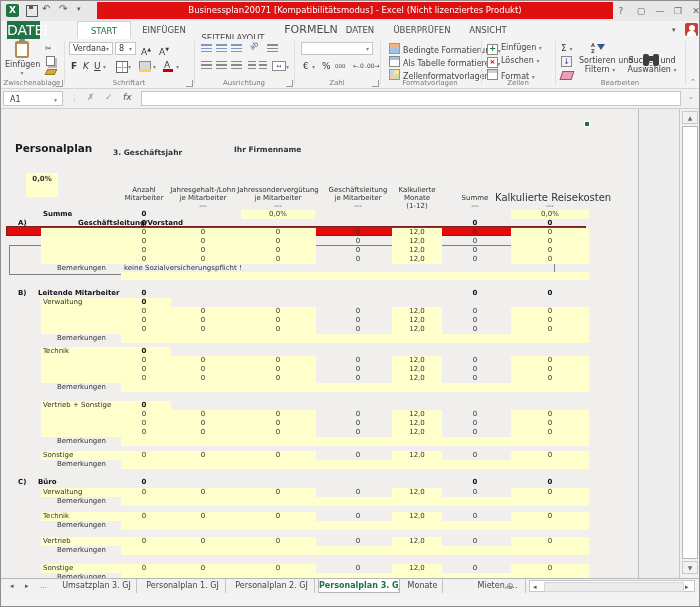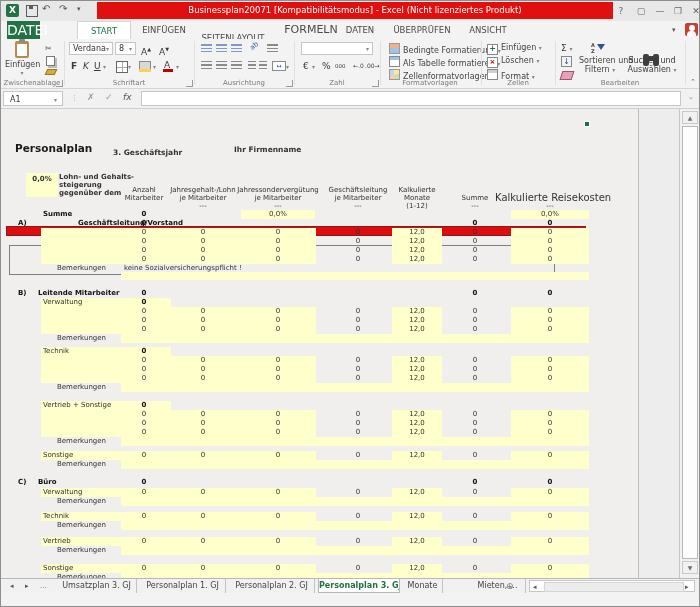--- a/index.html
+++ b/index.html
@@ -270,25 +270,20 @@
 
     <div class="abs banner">HILFE</div>
     <div class="abs handle" style="left:583px;top:12px;"></div>
 
     <div class="abs titlebox"></div>
     <span class="abs b" style="left:14px;top:33px;font-size:10.5px;color:#1a1a1a;">Personalplan</span>
     <span class="abs b s7" style="left:112px;top:39px;font-size:7.5px;">3. Geschäftsjahr</span>
     <span class="abs b s7" style="left:233px;top:36px;font-size:7.5px;">Ihr Firmenname</span>
 
     <div class="abs cellY ctr b s7" style="left:25px;top:64px;width:32px;height:24px;padding-top:2px;box-sizing:border-box;">0,0%</div>
-    <div class="abs b s7" style="left:58px;top:64px;line-height:8px;">
-      <div>Lohn- und Gehalts-</div>
-      <div>steigerung</div>
-      <div>gegenüber dem</div>
-    </div>
 
     <div class="abs" id="grid" style="left:0;top:0;width:637px;height:469px;">
         <div style="position: absolute; left: 88px; top: 77px; width: 110px; text-align: center; font-size: 7px; line-height: 8px; color: rgb(51, 51, 51); font-weight: normal; white-space: nowrap;">Anzahl</div>
         <div style="position: absolute; left: 88px; top: 85px; width: 110px; text-align: center; font-size: 7px; line-height: 8px; color: rgb(51, 51, 51); font-weight: normal; white-space: nowrap;">Mitarbeiter</div>
         <div style="position: absolute; left: 147px; top: 77px; width: 110px; text-align: center; font-size: 7px; line-height: 8px; color: rgb(51, 51, 51); font-weight: normal; white-space: nowrap;">Jahresgehalt-/Lohn</div>
         <div style="position: absolute; left: 147px; top: 85px; width: 110px; text-align: center; font-size: 7px; line-height: 8px; color: rgb(51, 51, 51); font-weight: normal; white-space: nowrap;">je Mitarbeiter</div>
         <div style="position: absolute; left: 147px; top: 93px; width: 110px; text-align: center; font-size: 7px; line-height: 8px; color: rgb(51, 51, 51); font-weight: normal; white-space: nowrap;">---</div>
         <div style="position: absolute; left: 222px; top: 77px; width: 110px; text-align: center; font-size: 7px; line-height: 8px; color: rgb(51, 51, 51); font-weight: normal; white-space: nowrap;">Jahressondervergütung</div>
         <div style="position: absolute; left: 222px; top: 85px; width: 110px; text-align: center; font-size: 7px; line-height: 8px; color: rgb(51, 51, 51); font-weight: normal; white-space: nowrap;">je Mitarbeiter</div>
         <div style="position: absolute; left: 222px; top: 93px; width: 110px; text-align: center; font-size: 7px; line-height: 8px; color: rgb(51, 51, 51); font-weight: normal; white-space: nowrap;">---</div>

